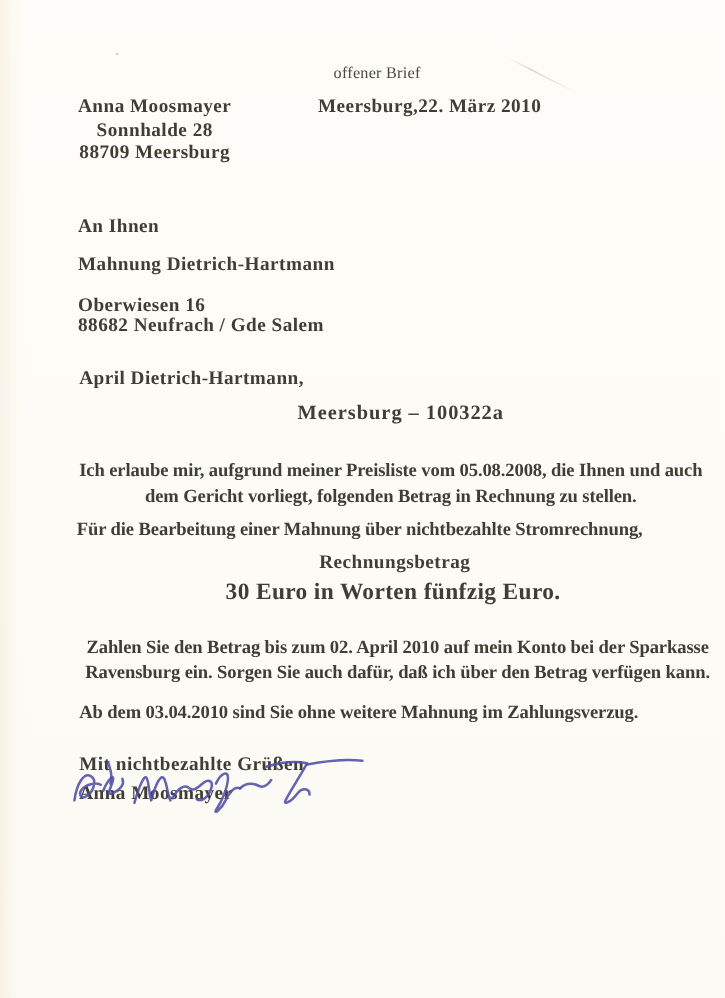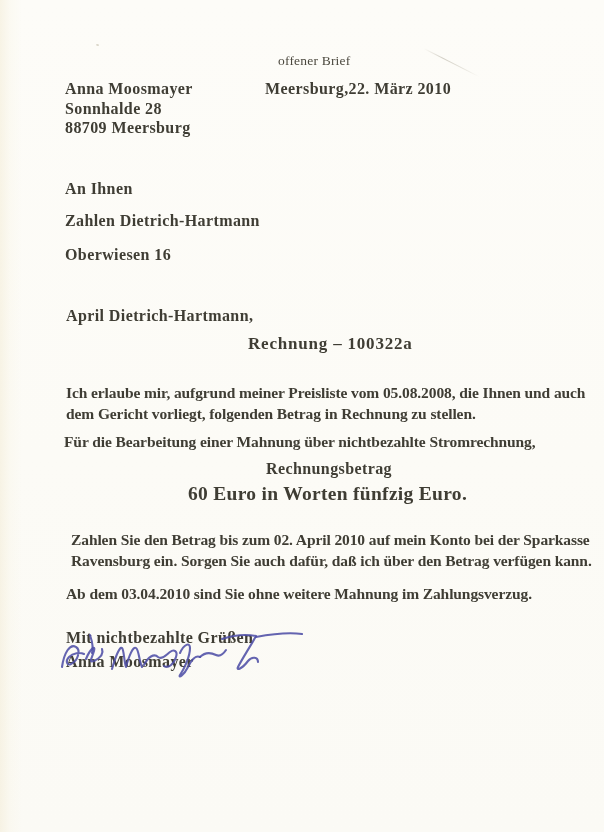--- a/index.html
+++ b/index.html
@@ -13,21 +13,21 @@
   #scan-page {
     position: relative;
     width: 604px;
     height: 832px;
     background:
       linear-gradient(90deg, rgba(243,236,214,0.55) 0px, rgba(248,244,228,0.30) 10px, rgba(253,252,248,0) 22px),
       linear-gradient(180deg, #fdfcf8 0%, #fcfbf6 55%, #fbfaf5 100%);
     font-family: "Liberation Serif", "DejaVu Serif", serif;
     color: #3f3d34;
   }
-  .abs { position: absolute; white-space: nowrap; }
+  .abs { position: absolute; white-space: nowrap; text-align: center; }
   .bold { font-weight: bold; }
   .hdr  { font-size: 16px; letter-spacing: 0.4px; line-height: 19.5px; }
   .body-txt { font-size: 15.5px; letter-spacing: -0.1px; line-height: 21px; }
   #letter-annotation {
     left: 278px; top: 53px;
     font-size: 13.5px; font-weight: 400; color: #4b483e; letter-spacing: 0.2px;
   }
   #date-line   { left: 265px; top: 79px; }
   #sender-block { left: 65px; top: 79px; }
   #recipient-intro { left: 65px; top: 179px; }
@@ -63,37 +63,38 @@
 
   <div id="date-line" class="abs bold hdr">Meersburg,22. März 2010</div>
 
   <div id="sender-block" class="abs bold hdr">
     <div>Anna Moosmayer</div>
     <div>Sonnhalde 28</div>
     <div>88709 Meersburg</div>
   </div>
 
   <div id="recipient-intro" class="abs bold hdr">An Ihnen</div>
-  <div id="recipient-name" class="abs bold hdr">Zahlen Dietrich-Hartmann</div>
+  <div id="recipient-name" class="abs bold hdr">Mahnung Dietrich-Hartmann</div>
   <div id="recipient-street" class="abs bold hdr">Oberwiesen 16</div>
+  <div id="recipient-city" class="abs bold hdr">88682 Neufrach / Gde Salem</div>
 
   <div id="salutation" class="abs bold hdr">April Dietrich-Hartmann,</div>
 
-  <div id="subject-line" class="abs bold">Rechnung – 100322a</div>
+  <div id="subject-line" class="abs bold">Meersburg – 100322a</div>
 
   <div id="paragraph-1" class="abs bold body-txt">
     <div>Ich erlaube mir, aufgrund meiner Preisliste vom 05.08.2008, die Ihnen und auch</div>
     <div>dem Gericht vorliegt, folgenden Betrag in Rechnung zu stellen.</div>
   </div>
 
   <div id="paragraph-2" class="abs bold body-txt">Für die Bearbeitung einer Mahnung über nichtbezahlte Stromrechnung,</div>
 
   <div id="amount-label" class="abs bold">Rechnungsbetrag</div>
 
-  <div id="amount-line" class="abs bold">60 Euro in Worten fünfzig Euro.</div>
+  <div id="amount-line" class="abs bold">30 Euro in Worten fünfzig Euro.</div>
 
   <div id="paragraph-3" class="abs bold body-txt">
     <div>Zahlen Sie den Betrag bis zum 02. April 2010 auf mein Konto bei der Sparkasse</div>
     <div>Ravensburg ein. Sorgen Sie auch dafür, daß ich über den Betrag verfügen kann.</div>
   </div>
 
   <div id="paragraph-4" class="abs bold body-txt">Ab dem 03.04.2010 sind Sie ohne weitere Mahnung im Zahlungsverzug.</div>
 
   <div id="closing-line" class="abs bold hdr">Mit nichtbezahlte Grüßen</div>
 

